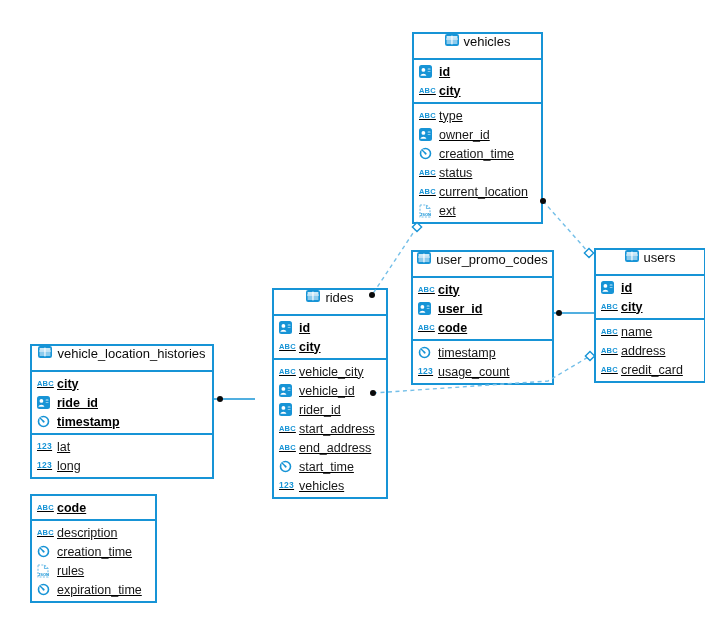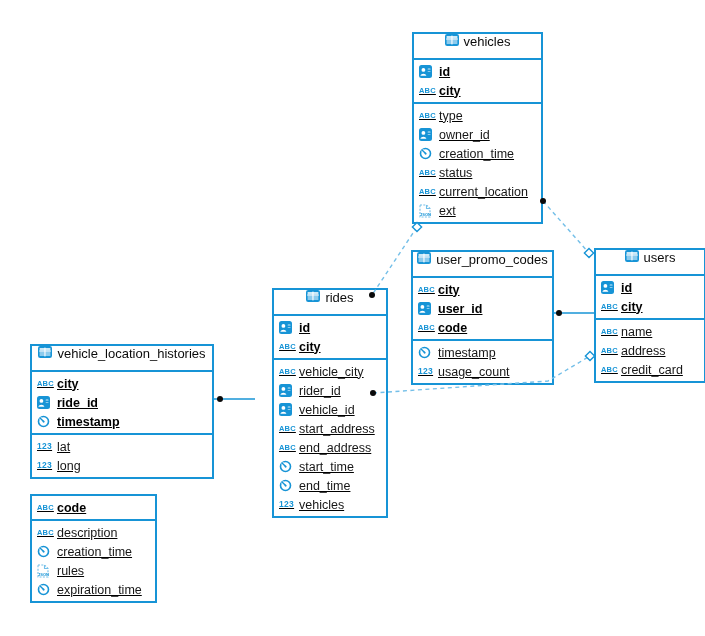--- a/index.html
+++ b/index.html
@@ -334,67 +334,56 @@
           <div class="field-row">
             <span class="f-icon">
               <svg width="13" height="13" viewBox="0 0 13 13">
       <rect width="13" height="13" rx="2.5" fill="#1794d6"></rect>
       <circle cx="4.4" cy="4.9" r="1.9" fill="#fff"></circle>
       <path d="M1.4 10.8 C1.9 7.9 6.9 7.9 7.4 10.8 Z" fill="#fff"></path>
       <rect x="8.6" y="3.4" width="3" height="1.2" rx="0.6" fill="#cde9f7"></rect>
       <rect x="8.6" y="5.9" width="3" height="1.2" rx="0.6" fill="#8ccbed"></rect>
               </svg>
             </span>
+            <span class="f-name">vehicle_id</span>
+          </div>
+          <div class="field-row">
+            <span class="f-icon">
+              <svg width="13" height="13" viewBox="0 0 13 13">
+      <rect width="13" height="13" rx="2.5" fill="#1794d6"></rect>
+      <circle cx="4.4" cy="4.9" r="1.9" fill="#fff"></circle>
+      <path d="M1.4 10.8 C1.9 7.9 6.9 7.9 7.4 10.8 Z" fill="#fff"></path>
+      <rect x="8.6" y="3.4" width="3" height="1.2" rx="0.6" fill="#cde9f7"></rect>
+      <rect x="8.6" y="5.9" width="3" height="1.2" rx="0.6" fill="#8ccbed"></rect>
+              </svg>
+            </span>
             <span class="f-name">rider_id</span>
           </div>
           <div class="field-row">
             <span class="f-icon">
-              <svg width="13" height="13" viewBox="0 0 13 13">
-      <rect width="13" height="13" rx="2.5" fill="#1794d6"></rect>
-      <circle cx="4.4" cy="4.9" r="1.9" fill="#fff"></circle>
-      <path d="M1.4 10.8 C1.9 7.9 6.9 7.9 7.4 10.8 Z" fill="#fff"></path>
-      <rect x="8.6" y="3.4" width="3" height="1.2" rx="0.6" fill="#cde9f7"></rect>
-      <rect x="8.6" y="5.9" width="3" height="1.2" rx="0.6" fill="#8ccbed"></rect>
-              </svg>
-            </span>
-            <span class="f-name">vehicle_id</span>
-          </div>
-          <div class="field-row">
-            <span class="f-icon">
               <span class="icon-abc">ABC</span>
             </span>
             <span class="f-name">start_address</span>
           </div>
           <div class="field-row">
             <span class="f-icon">
               <span class="icon-abc">ABC</span>
             </span>
             <span class="f-name">end_address</span>
           </div>
           <div class="field-row">
             <span class="f-icon">
               <svg width="13" height="13" viewBox="0 0 13 13">
       <circle cx="6.5" cy="6.5" r="5" fill="none" stroke="#1794d6" stroke-width="1.6"></circle>
       <line x1="6.5" y1="6.5" x2="3.1" y2="3.1" stroke="#fff" stroke-width="2.8"></line>
       <line x1="6.8" y1="6.8" x2="3.3" y2="3.3" stroke="#1794d6" stroke-width="1.4" stroke-linecap="round"></line>
       <circle cx="6.5" cy="6.5" r="0.9" fill="#1794d6"></circle>
               </svg>
             </span>
             <span class="f-name">start_time</span>
-          </div>
-          <div class="field-row">
-            <span class="f-icon">
-              <svg width="13" height="13" viewBox="0 0 13 13">
-      <circle cx="6.5" cy="6.5" r="5" fill="none" stroke="#1794d6" stroke-width="1.6"></circle>
-      <line x1="6.5" y1="6.5" x2="3.1" y2="3.1" stroke="#fff" stroke-width="2.8"></line>
-      <line x1="6.8" y1="6.8" x2="3.3" y2="3.3" stroke="#1794d6" stroke-width="1.4" stroke-linecap="round"></line>
-      <circle cx="6.5" cy="6.5" r="0.9" fill="#1794d6"></circle>
-              </svg>
-            </span>
-            <span class="f-name">end_time</span>
           </div>
           <div class="field-row">
             <span class="f-icon">
               <span class="icon-123">123</span>
             </span>
             <span class="f-name">vehicles</span>
           </div>
         </div>
       </div>
       <div class="tbl" style="left: 30px; top: 344px; width: 184px;">

